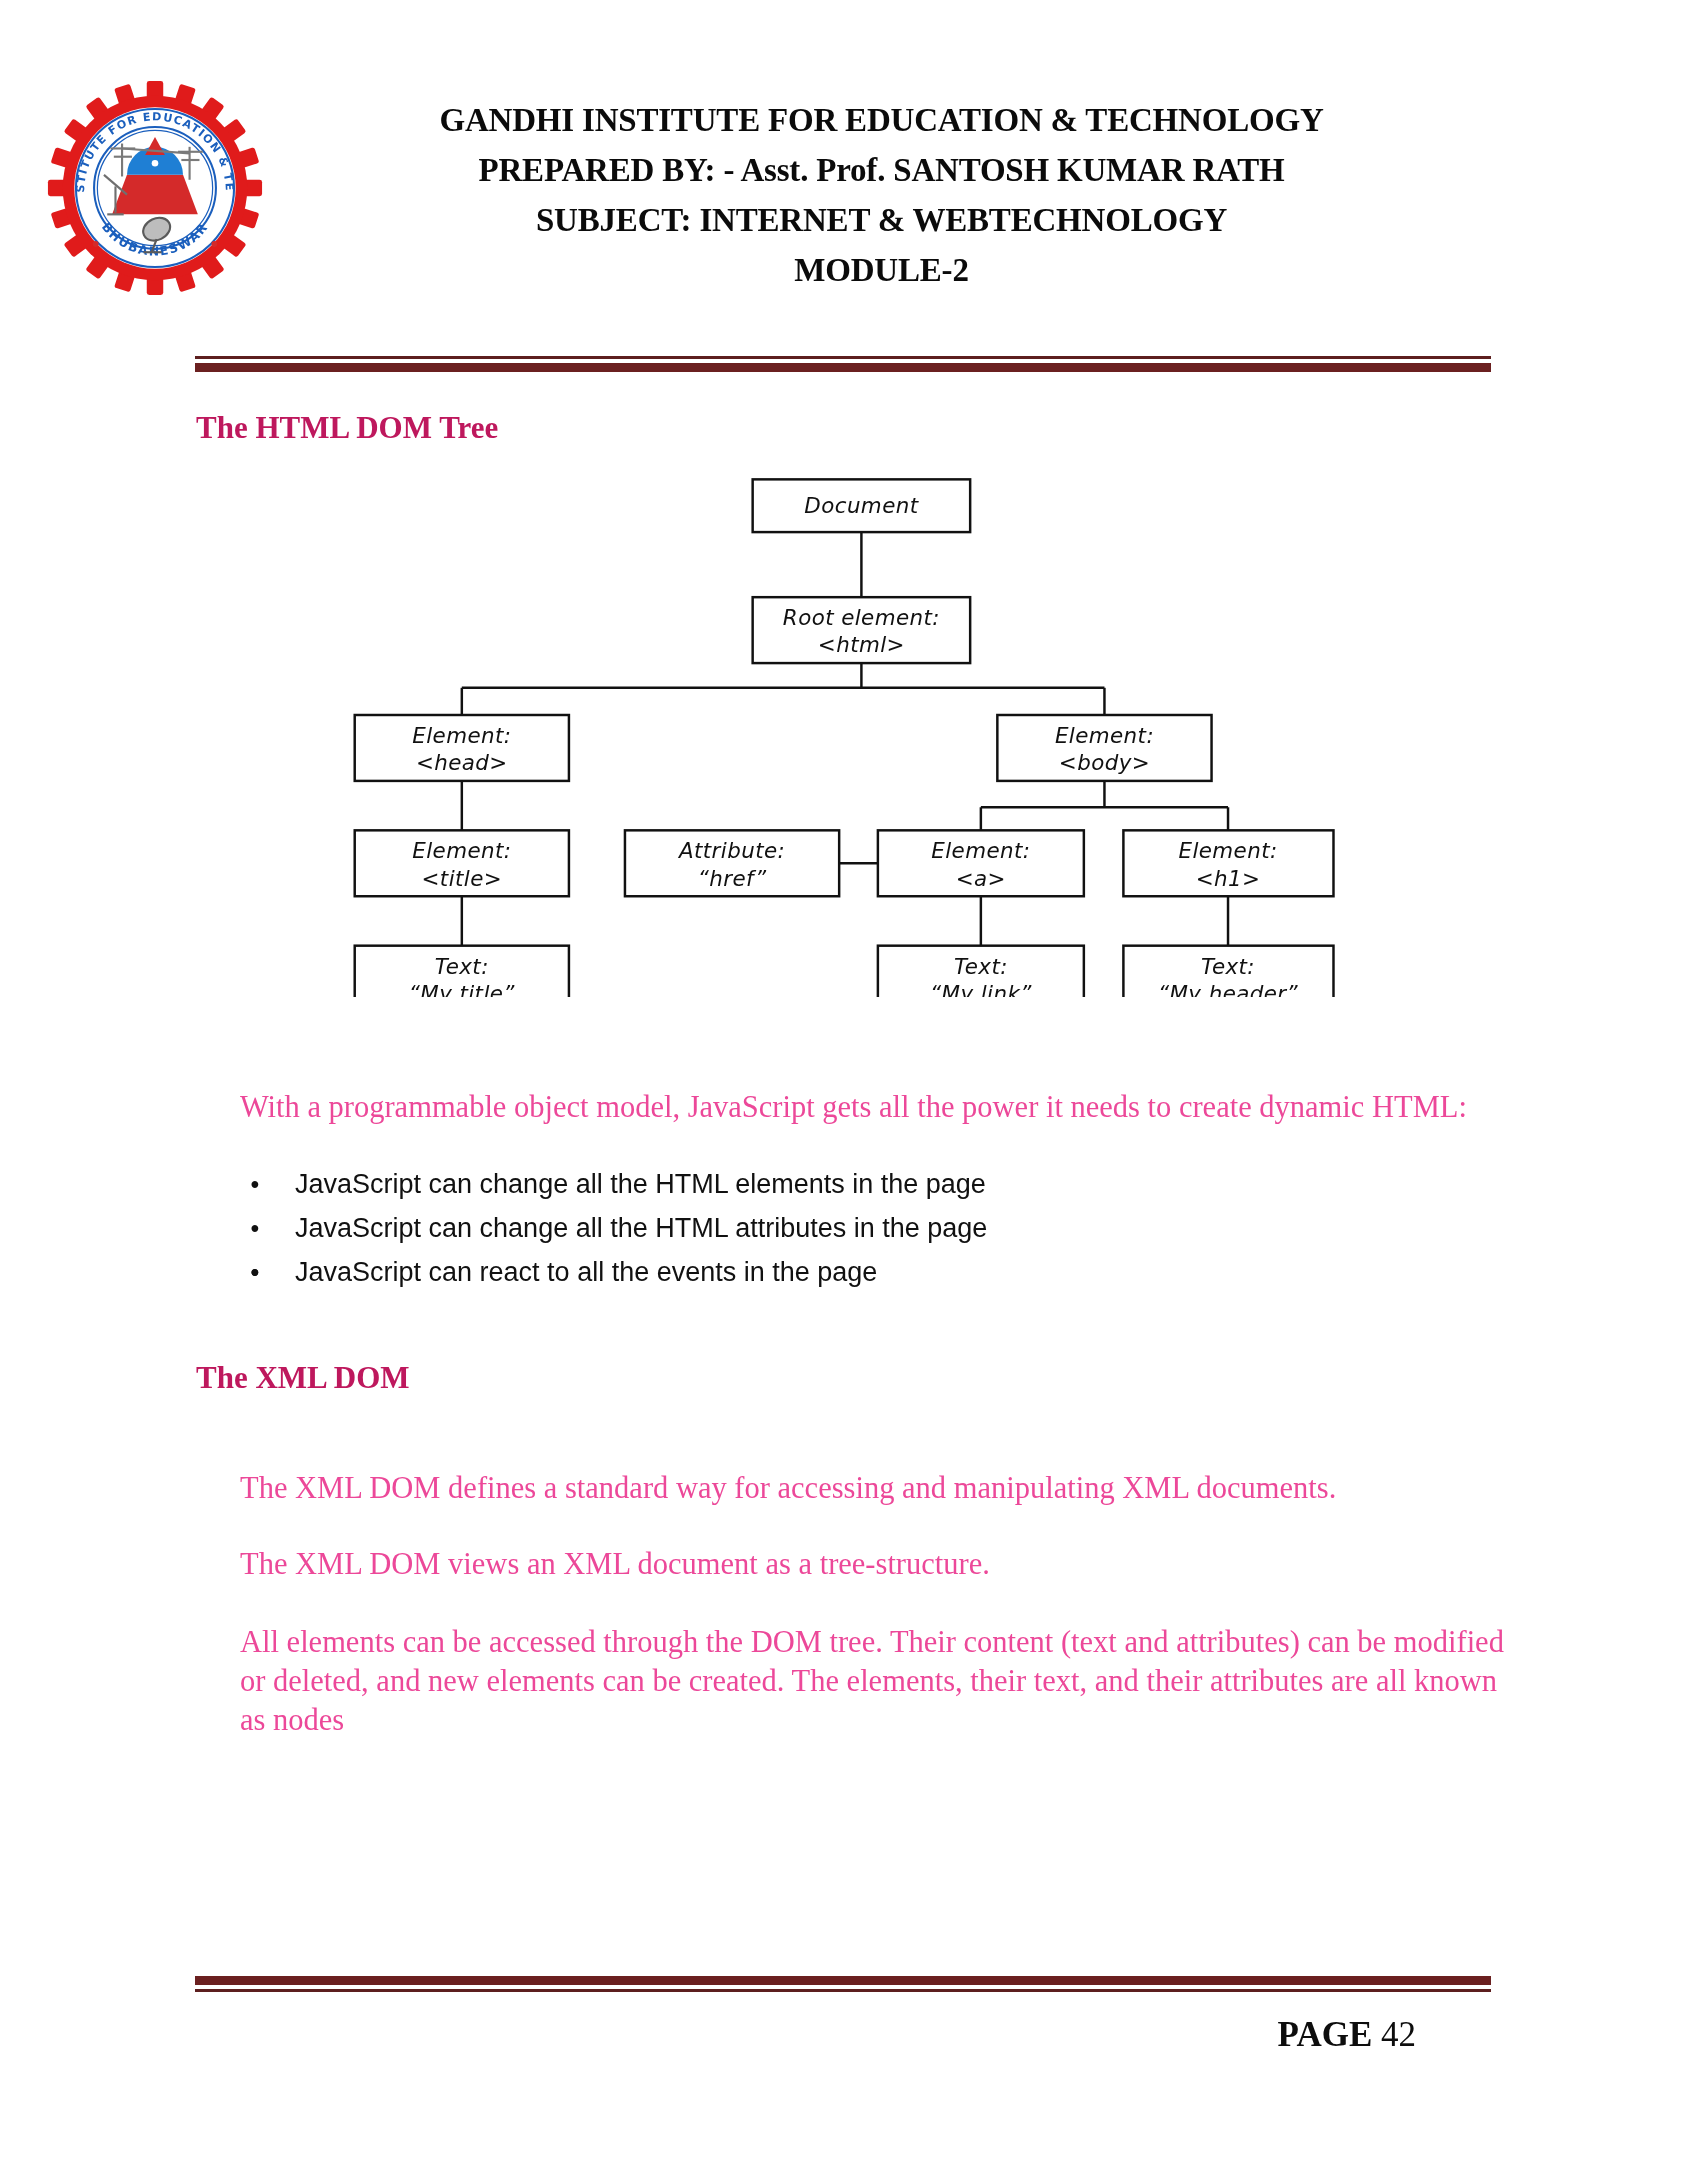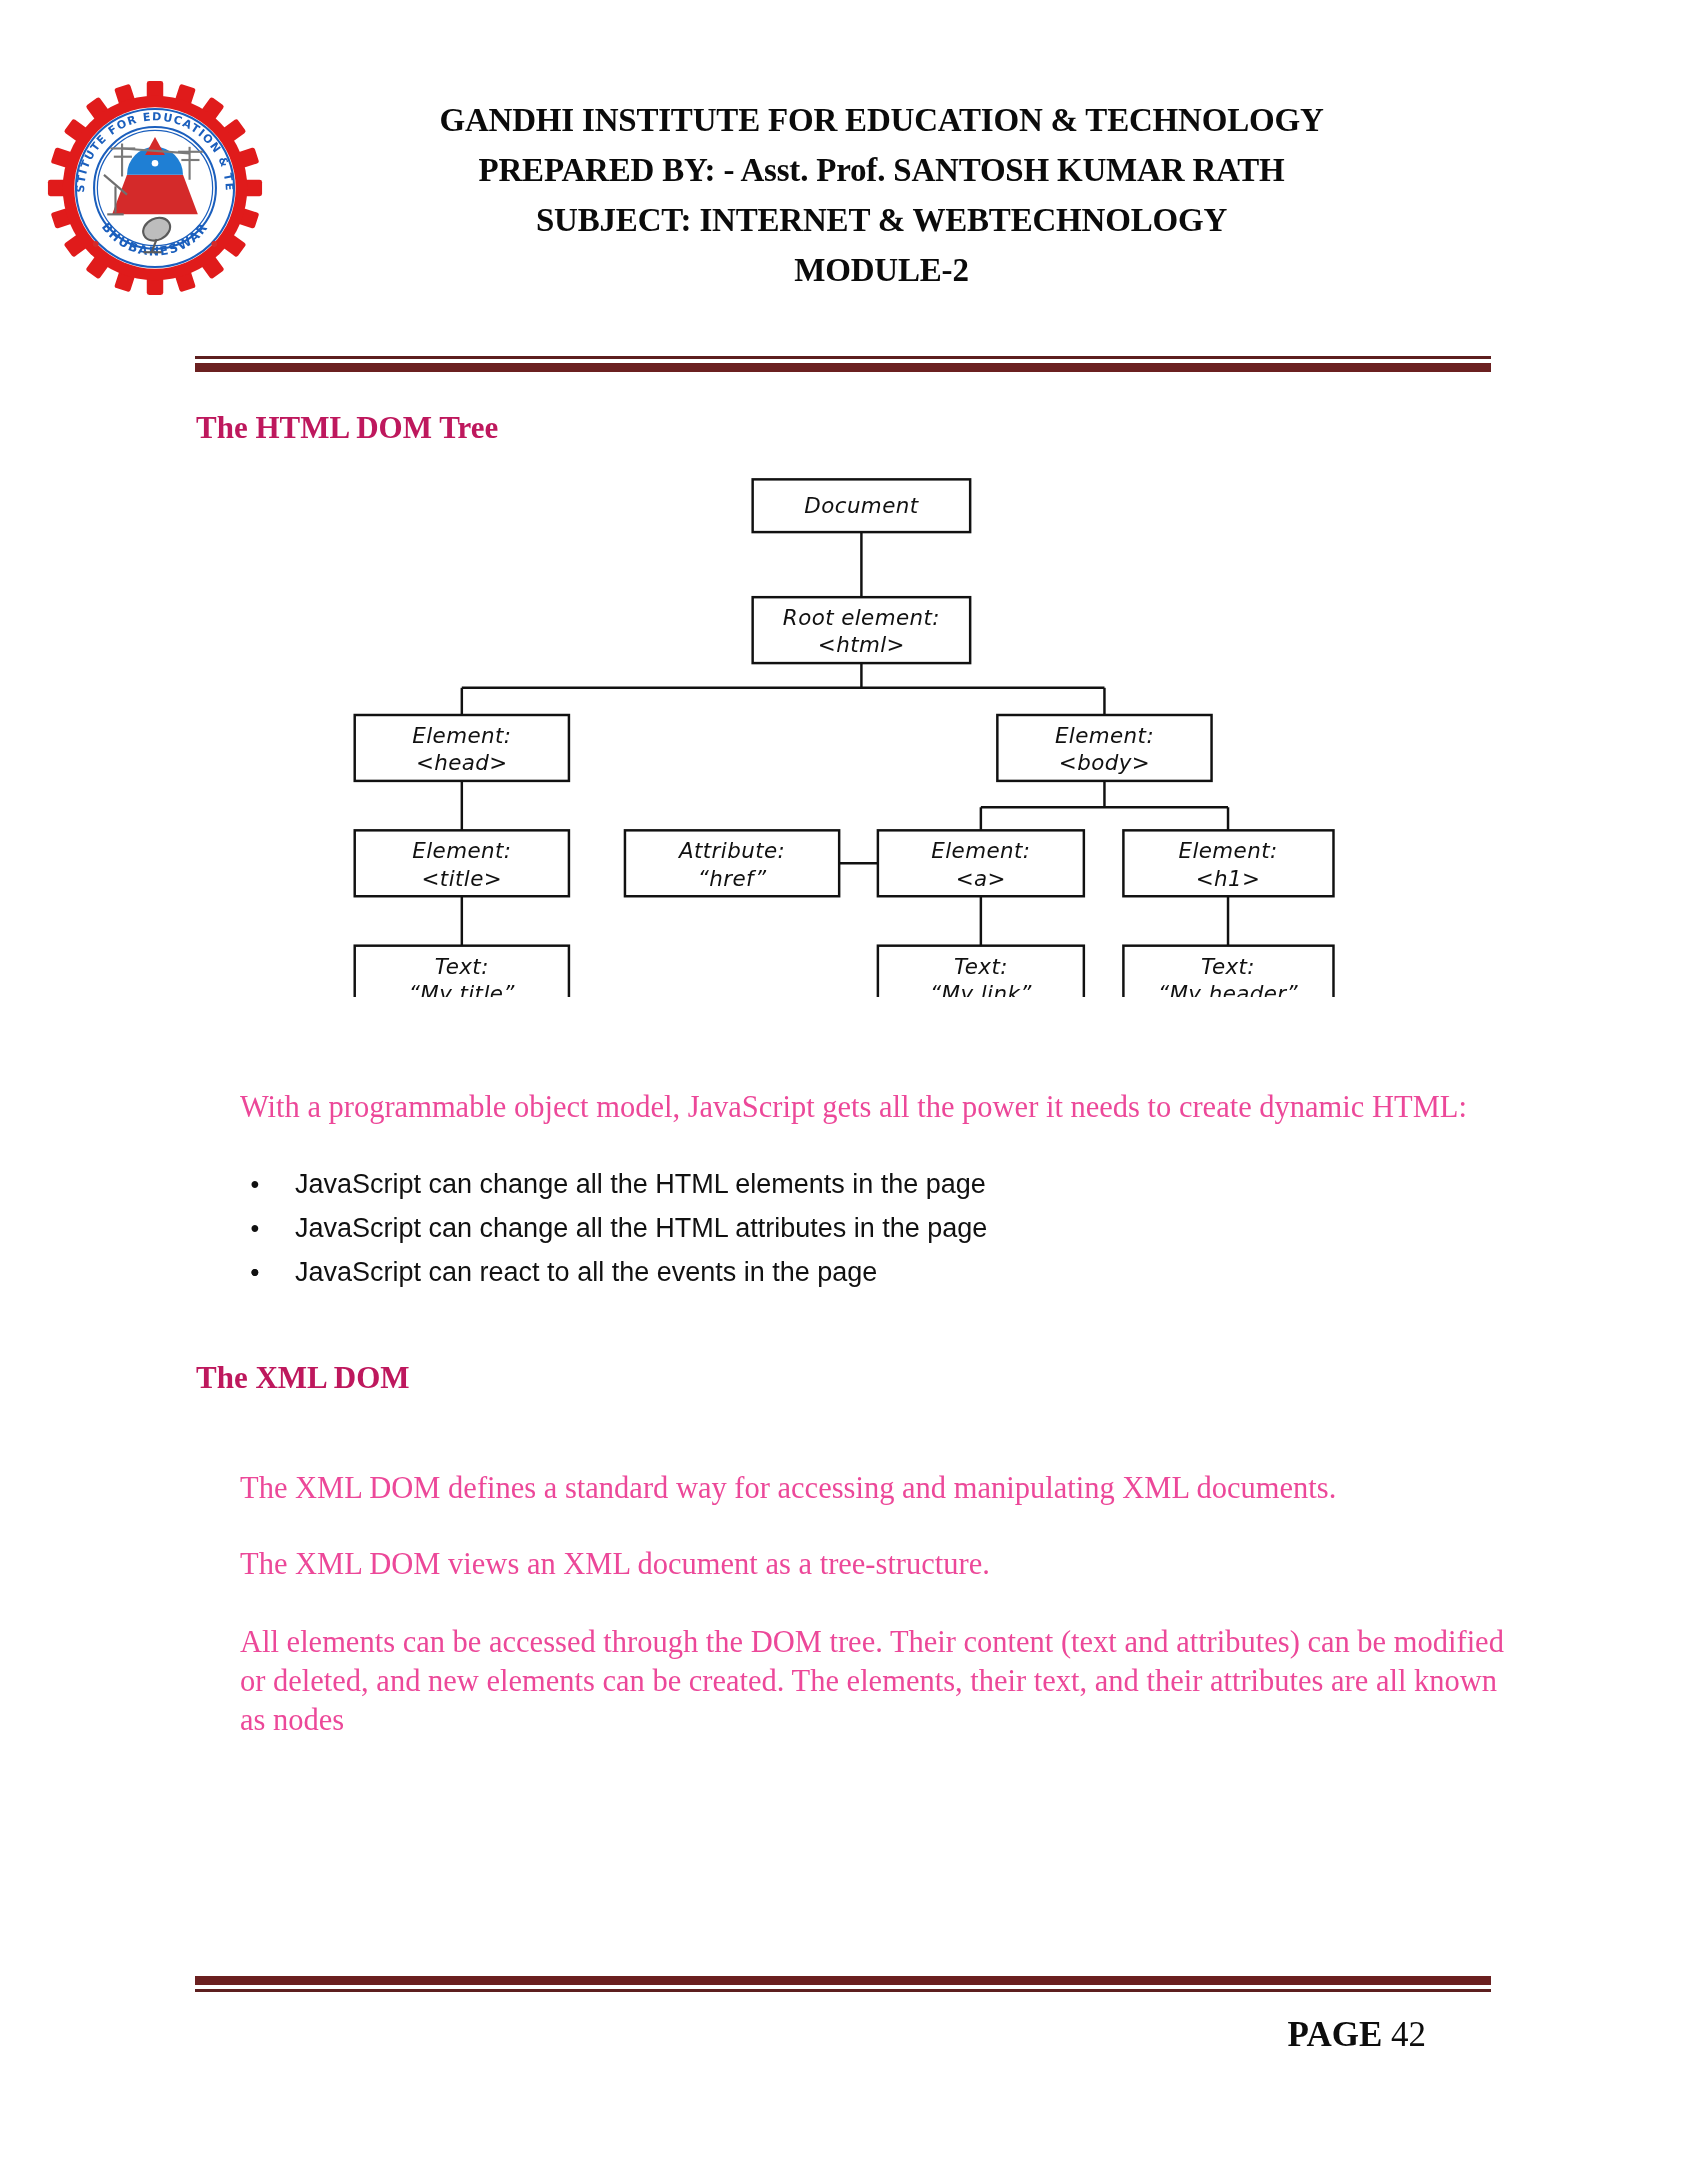--- a/index.html
+++ b/index.html
@@ -156,21 +156,20 @@
     letter-spacing: 0.5px;
   }
 
   
   .doc-footer {
     position: absolute;
     left: 0;
     top: 1976px;
     width: 1612px;
     height: 148px;
-    padding-left: 10px;
   }
   .footer-rule {
     position: absolute;
     left: 195px;
     top: 0;
     width: 1296px;
   }
   .footer-rule .thick {
     height: 9px;
     background: #6b2020;

